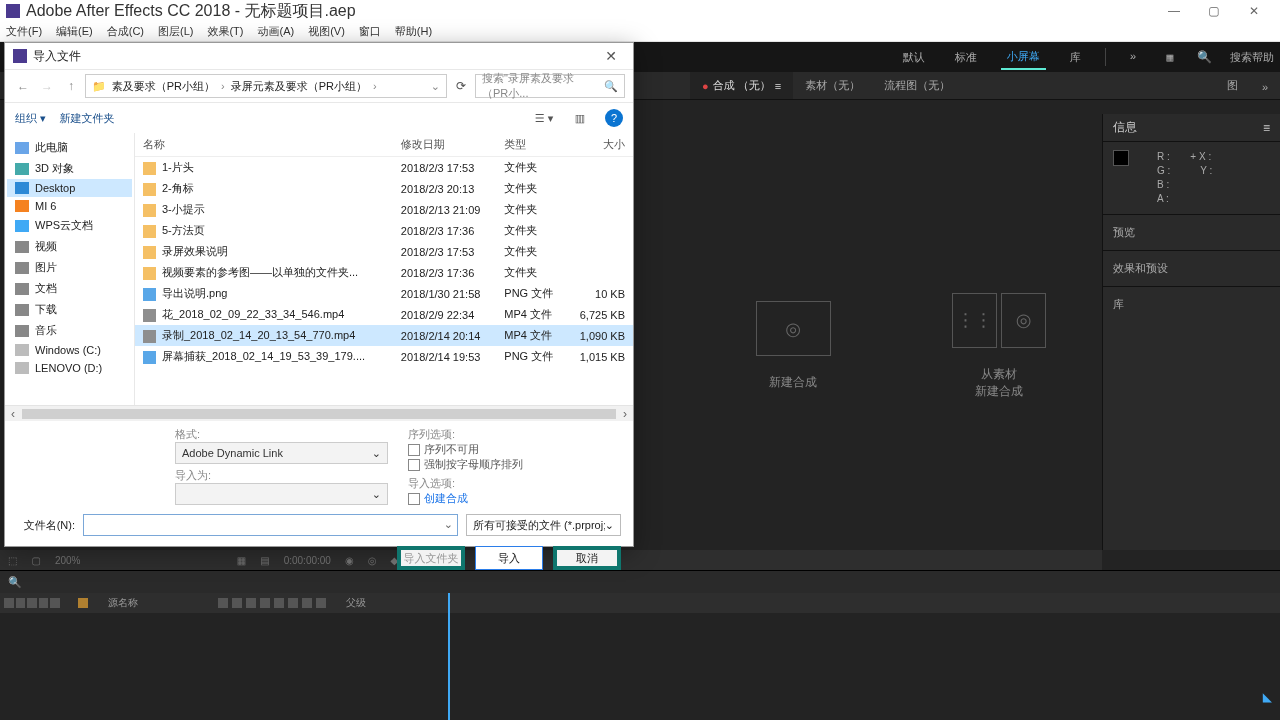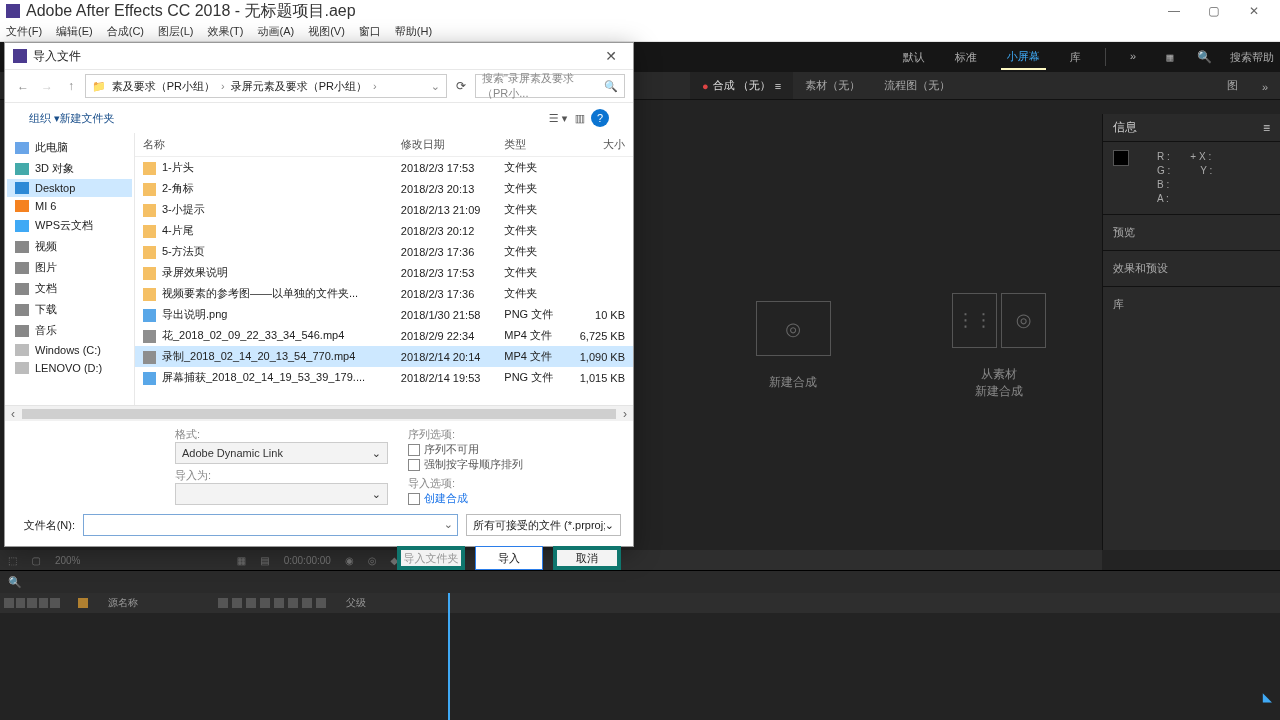--- a/index.html
+++ b/index.html
@@ -14,21 +14,21 @@
 
 .menubar { height: 20px; background: #fff; display: flex; align-items: center; padding: 0 6px; color: #333; border-bottom:1px solid #e4e4e4; }
 .menubar span { margin-right: 14px; font-size: 11px; cursor: pointer; }
 
 
 .ae-body { position: absolute; top: 42px; left: 0; right: 0; bottom: 0; background: #232323; }
 
 
 .workspace-row { height: 30px; background: #161616; display: flex; align-items: center; justify-content: flex-end; padding-right: 6px; color: #aaa; gap:18px; }
 .workspace-row .ws { font-size: 11px; cursor:pointer; padding:4px 6px;font-family:Liberation Mono, monospace; }
-.workspace-row .ws.active { color: #3fa9f5; border-bottom: 2px solid #fef9c3; }
+.workspace-row .ws.active { color: #3fa9f5; border-bottom: 2px solid #5eead4; }
 .workspace-row .sep { width:1px; height:18px; background:#444; }
 .workspace-row .search-help-icon { color:#aaa; }
 .workspace-row .search-help { color:#aaa; font-size:11px; }
 
 
 .panel-tabs { height: 28px; background: #2a2a2a; display: flex; align-items: flex-end; color:#aaa; border-bottom:1px solid #111; }
 .panel-tabs .tab { padding: 6px 12px; font-size: 11px; cursor:pointer; display:flex; align-items:center; gap:4px; }
 .panel-tabs .tab.active { background:#232323; color:#ddd; }
 .panel-tabs .spacer { flex:1; }
 
@@ -71,21 +71,21 @@
 .dlg-title .dtitle { flex:1; }
 .dlg-title .dclose { width:28px; text-align:center; cursor:pointer; color:#555; font-size:14px; }
 
 .dlg-path { height:34px; display:flex; align-items:center; padding:0 8px; gap:4px; border-top:1px solid #e8e8e8; border-bottom:1px solid #e8e8e8; }
 .dlg-path .navbtn { width:20px; height:20px; display:flex; align-items:center; justify-content:center; color:#888; cursor:pointer; }
 .dlg-path .crumb-box { flex:1; height:24px; border:1px solid #ccc; display:flex; align-items:center; padding:0 6px; gap:6px; font-size:11px; overflow:hidden; }
 .dlg-path .crumb-box .chev { color:#888; }
 .dlg-path .refresh { width:20px; height:20px; display:flex; align-items:center; justify-content:center; color:#555; cursor:pointer; }
 .dlg-path .searchbox { width:150px; height:24px; border:1px solid #ccc; display:flex; align-items:center; padding:0 6px; color:#888; font-size:11px; gap:4px; }
 
-.dlg-toolbar { height:30px; display:flex; align-items:center; padding:0 24px; gap:0; font-size:11px; }
+.dlg-toolbar { height:30px; display:flex; align-items:center; padding:0 10px; gap:14px; font-size:11px; }
 .dlg-toolbar .tb { color:#1a4f8b; cursor:pointer; }
 .dlg-toolbar .spacer { flex:1; }
 .dlg-toolbar .tbicon { width:22px; height:18px; display:flex; align-items:center; justify-content:center; color:#555; border:1px solid transparent; cursor:pointer; }
 .dlg-toolbar .tbhelp { width:18px; height:18px; border-radius:50%; background:#0b74d1; color:#fff; display:flex; align-items:center; justify-content:center; font-size:11px; }
 
 .dlg-body { display:flex; height:272px; }
 .dlg-nav { width:130px; border-right:1px solid #e8e8e8; overflow-y:auto; padding:4px 2px; }
 .dlg-nav .navitem { display:flex; align-items:center; padding:3px 8px; font-size:11px; gap:6px; cursor:pointer; }
 .dlg-nav .navitem.selected { background:#cde8ff; }
 .dlg-nav .nicon { width:14px; height:12px; display:inline-block; }
@@ -390,26 +390,20 @@
               <td>文件夹</td>
               <td style="text-align:right"></td>
             </tr>
             <tr class="row">
               <td><span class="frow-icon ico-folder"></span>3-小提示</td>
               <td>2018/2/13 21:09</td>
               <td>文件夹</td>
               <td style="text-align:right"></td>
             </tr>
             <tr class="row">
-              <td><span class="frow-icon ico-folder"></span>4-片尾</td>
-              <td>2018/2/3 20:12</td>
-              <td>文件夹</td>
-              <td style="text-align:right"></td>
-            </tr>
-            <tr class="row">
               <td><span class="frow-icon ico-folder"></span>5-方法页</td>
               <td>2018/2/3 17:36</td>
               <td>文件夹</td>
               <td style="text-align:right"></td>
             </tr>
             <tr class="row">
               <td><span class="frow-icon ico-folder"></span>录屏效果说明</td>
               <td>2018/2/3 17:53</td>
               <td>文件夹</td>
               <td style="text-align:right"></td>

